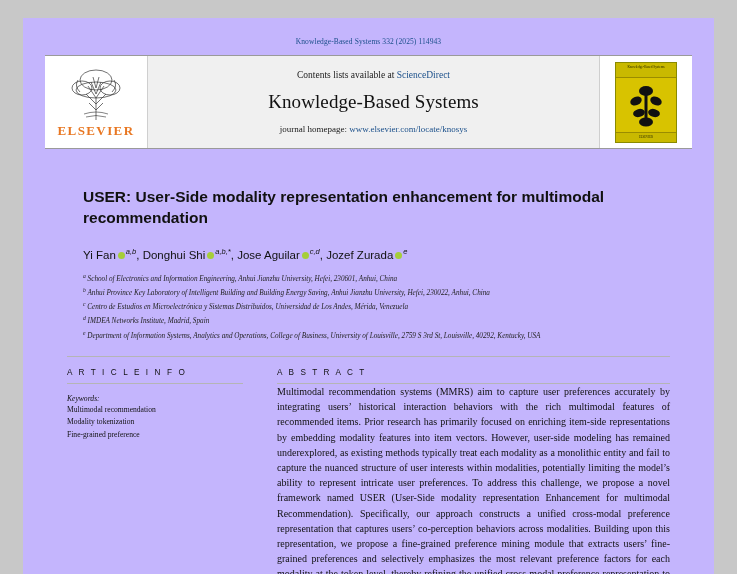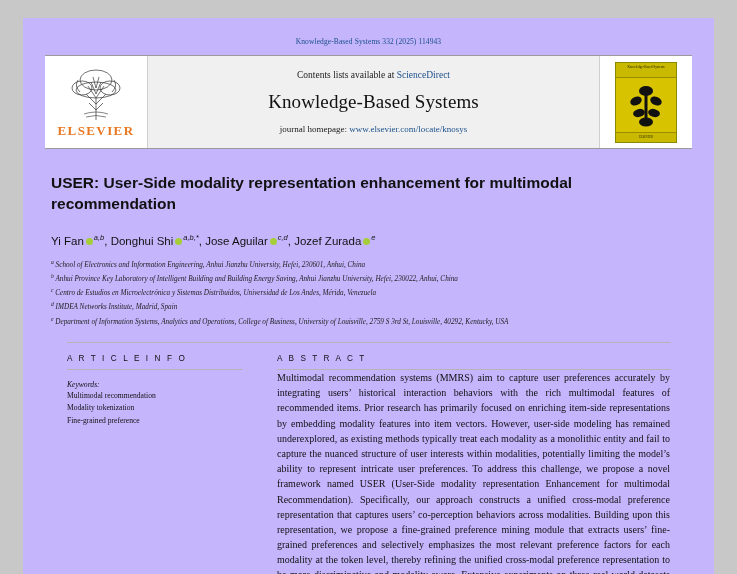--- a/index.html
+++ b/index.html
@@ -131,22 +131,22 @@
     background: #c9b900;
     border-top: 1px solid #9a8c00;
     font-size: 3px;
     color: #2a2a00;
     text-align: center;
     line-height: 9px;
   }
 
   
   .title-area {
-    margin: 0 44px 0 28px;
-    padding-top: 24px;
+    margin: 0 44px 0 60px;
+    padding-top: 38px;
   }
   h1.paper-title {
     font-family: "Liberation Sans", sans-serif;
     font-size: 15.5px;
     font-weight: 600;
     line-height: 1.35;
     color: #111;
     margin: 0;
   }
   .authors {

